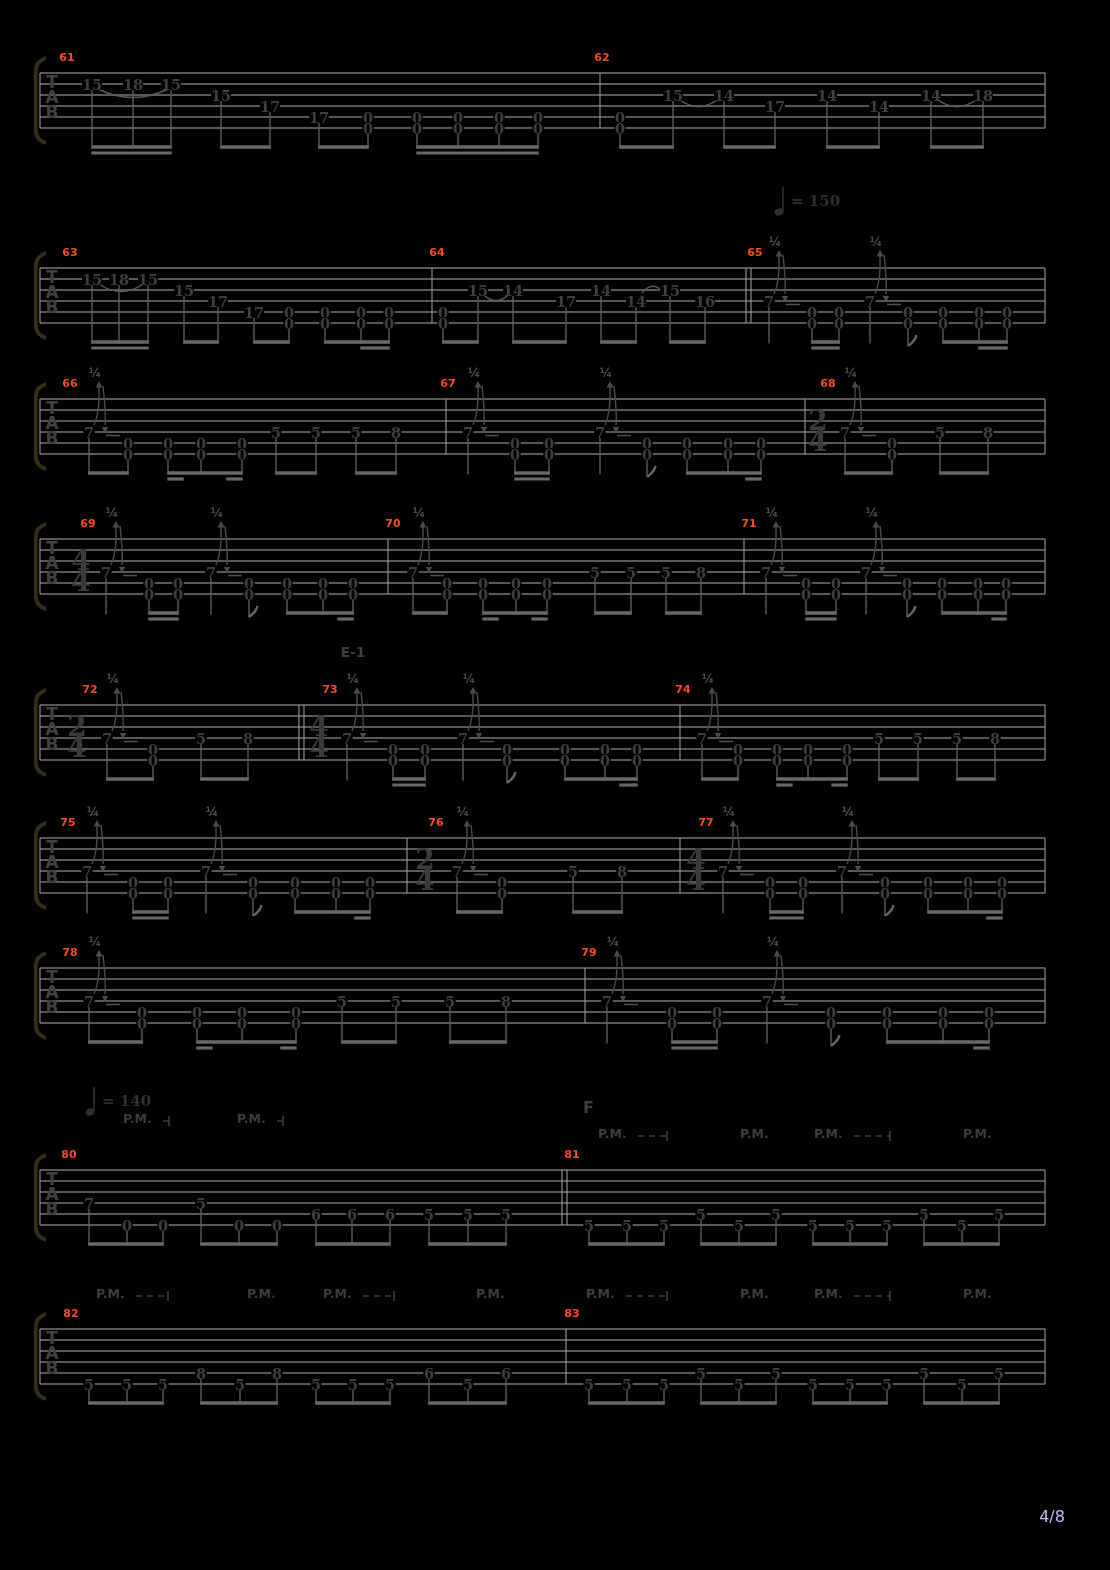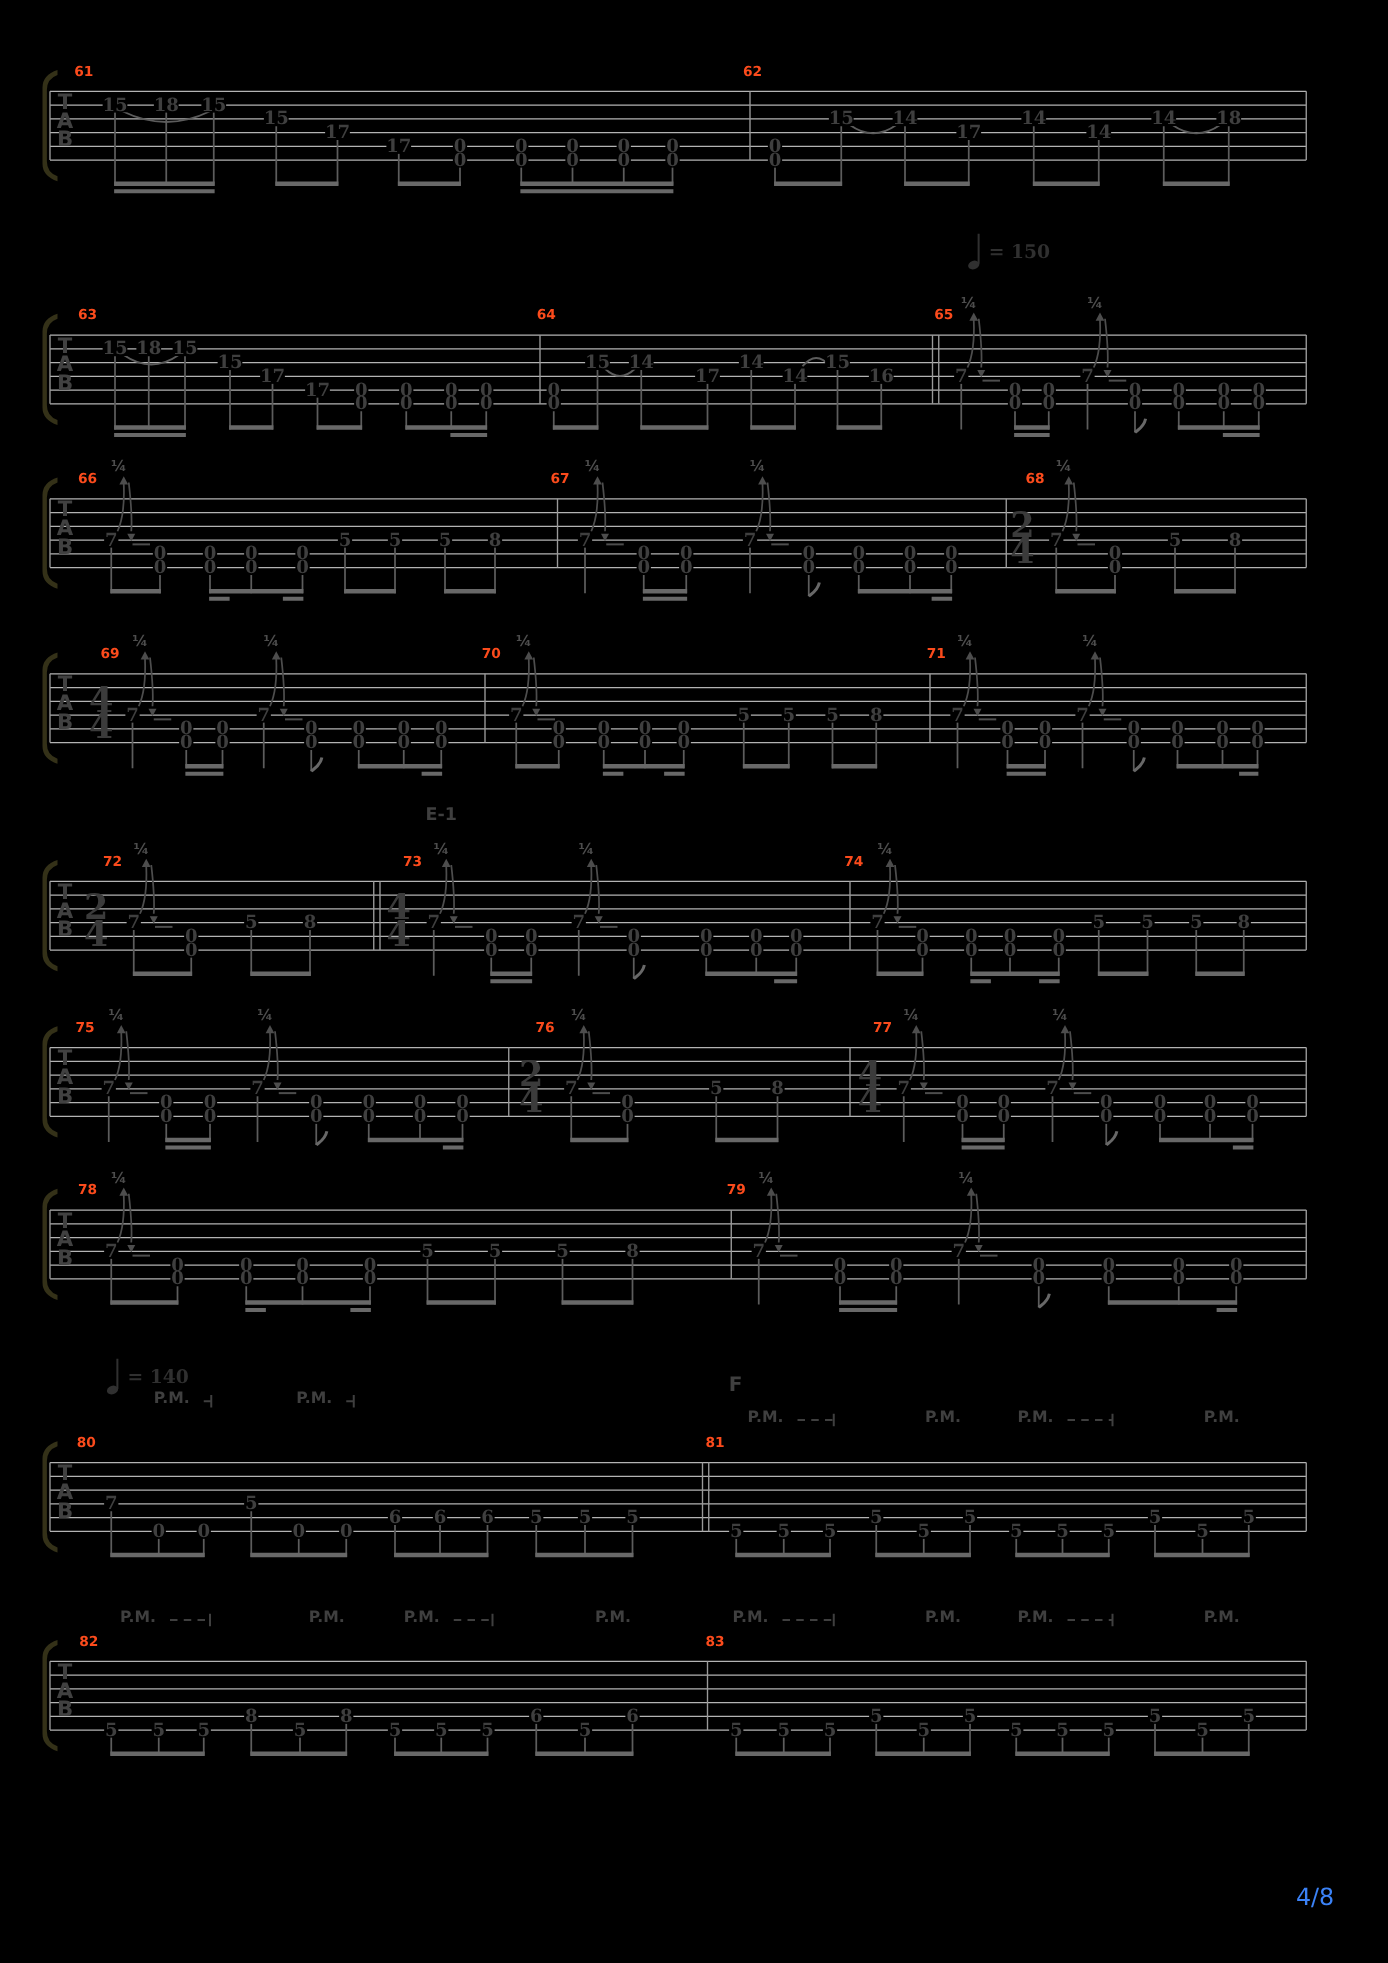--- a/index.html
+++ b/index.html
@@ -1,20 +1,20 @@
 <!DOCTYPE html>
 <html><head>
 <meta charset="utf-8">
 <style>
   html,body{margin:0;padding:0;background:#000;}
   #page{position:relative;width:1110px;height:1570px;background:#000;overflow:hidden;
         font-family:"DejaVu Sans",sans-serif;}
   #score{position:absolute;left:0;top:0;}
   #pagenum{position:absolute;left:1022px;top:1507px;width:60px;text-align:center;
-           color:#3b82f6;font-size:19px;font-family:"DejaVu Sans",sans-serif;}
+           color:#c4b5fd;font-size:16px;font-family:"DejaVu Sans",sans-serif;}
 </style>
 </head>
 <body>
 
 <div id="page">
   <svg id="score" xmlns="http://www.w3.org/2000/svg" width="1110" height="1570" viewBox="0 0 1110 1570">
       <path d="M 46 56 Q 34 60 34 70 L 34 131 Q 34 141 46 145 L 46 141 Q 37.5 138 37.5 129 L 37.5 72 Q 37.5 63 46 60 Z" fill="#343118"></path>
       <line x1="40" y1="73" x2="1045" y2="73" stroke="#b3b3b3" stroke-width="1"></line>
       <line x1="40" y1="84" x2="1045" y2="84" stroke="#b3b3b3" stroke-width="1"></line>
       <line x1="40" y1="95" x2="1045" y2="95" stroke="#b3b3b3" stroke-width="1"></line>

